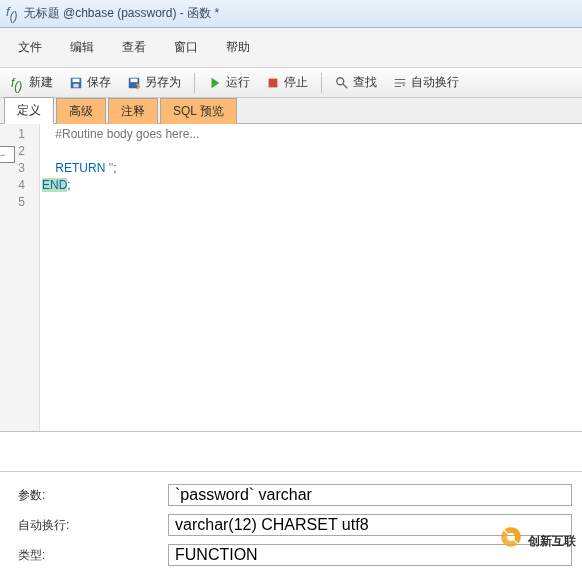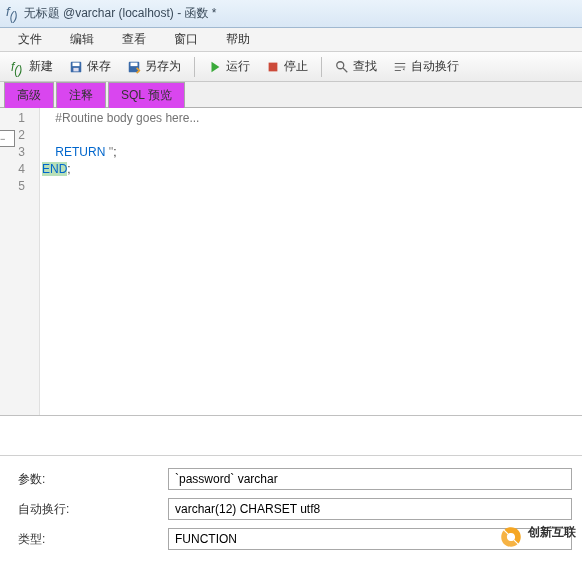--- a/index.html
+++ b/index.html
@@ -1,60 +1,60 @@
 <!DOCTYPE html>
 <html><head>
 <meta charset="utf-8">
 <style>
 * { margin: 0; padding: 0; box-sizing: border-box; font-family: "Microsoft YaHei", SimSun, Tahoma, sans-serif; font-size: 12px; }
 body { width: 582px; height: 568px; background: #fff; overflow: hidden; position: relative; }
 
 .title-bar { height: 28px; background: linear-gradient(#eaf3fb,#d9e7f5); border-bottom: 1px solid #a0b8d0; display: flex; align-items: center; padding: 0 6px; color: #3a4a5a; }
 .title-bar .fx-ic { font-style: italic; color: #4a6a8a; margin-right: 6px; font-size: 13px; }
 
-.menu-bar { height: 24px; background: #f4f4f4; border-bottom: 1px solid #d0d0d0; display: flex; align-items: center; padding: 0 4px; }
+.menu-bar { height: 40px; background: #f4f4f4; border-bottom: 1px solid #d0d0d0; display: flex; align-items: center; padding: 0 4px; }
 .menu-bar .mi { padding: 2px 14px; color: #333; cursor: pointer; }
 
 .tool-bar { height: 30px; background: linear-gradient(#fdfdfd,#ececec); border-bottom: 1px solid #c8c8c8; display: flex; align-items: center; padding: 0 4px; gap: 2px; }
 .tb-btn { display: flex; align-items: center; padding: 2px 6px; cursor: pointer; color: #333; gap: 4px; border: 1px solid transparent; border-radius: 2px; }
 .tb-sep { width: 1px; height: 20px; background: #c0c0c0; margin: 0 4px; }
 .ic { width: 14px; height: 14px; display: inline-block; }
 
 .tab-bar { height: 26px; background: #f0f0f0; border-bottom: 1px solid #b0b0b0; display: flex; align-items: flex-end; padding: 0 4px; gap: 2px; }
-.tab { padding: 4px 12px; border: 1px solid #a8a8a8; border-bottom: none; background: #d946ef; cursor: pointer; color: #333; position: relative; top: 1px; }
+.tab { padding: 4px 12px; border: 1px solid #a8a8a8; border-bottom: none; background: #fdba74; cursor: pointer; color: #333; position: relative; top: 1px; }
 .tab.active { background: #fff; border-bottom: 1px solid #fff; top: 1px; }
 
 .editor { display: flex; height: 308px; border-bottom: 1px solid #c0c0c0; background: #fff; }
 .gutter { width: 40px; background: #f4f4f4; border-right: 1px solid #e0e0e0; text-align: right; color: #888; font-family: Consolas, monospace; font-size: 12px; padding-top: 2px; }
 .gutter div { height: 17px; line-height: 17px; padding-right: 14px; position: relative; }
 .fold { position: absolute; right: 1px; top: 3px; width: 9px; height: 9px; border: 1px solid #888; background: #fff; font-size: 9px; line-height: 7px; text-align: center; color: #666; }
 .code { flex: 1; font-family: Consolas, monospace; font-size: 12px; padding-top: 2px; position: relative; }
 .code-line { height: 17px; line-height: 17px; white-space: pre; padding-left: 2px; }
 .kw { color: #0066cc; background: #b8e0b8; }
 .cm { color: #737373; }
 .st { color: #808080; }
 .tx { color: #333; margin-top: 10px; }
 
 .spacer { height: 40px; border-bottom: 1px solid #d0d0d0; }
 
 .props { padding: 8px 10px 4px 18px; }
 .prop-row { display: flex; align-items: center; height: 30px; }
 .prop-lbl { width: 150px; color: #333; }
 .prop-val { flex: 1; }
-.prop-val input { width: 100%; height: 22px; border: 1px solid #a8a8a8; padding: 0 6px; font-size: 12px; background: #fff; }
+.prop-val input { width: 100%; height: 22px; border: 1px solid #a8a8a8; padding: 0 6px; font-size: 16px; background: #fff; }
 
-.watermark { position: absolute; right: 6px; bottom: 18px; display: flex; align-items: flex-start; gap: 4px; color: #333; font-size: 14px; font-weight: bold; }
+.watermark { position: absolute; right: 6px; bottom: 18px; display: flex; align-items: flex-end; gap: 4px; color: #333; font-size: 14px; font-weight: bold; }
 .wm-ic { width: 26px; height: 26px; }
 </style>
 </head>
 <body>
 
 <div class="title-bar">
   <span class="fx-ic">f<sub>()</sub></span>
-  <span>无标题 @varchar (localhost) - 函数 *</span>
+  <span>无标题 @chbase (password) - 函数 *</span>
 </div>
 
 <div class="menu-bar">
   <div class="mi">文件</div>
   <div class="mi">编辑</div>
   <div class="mi">查看</div>
   <div class="mi">窗口</div>
   <div class="mi">帮助</div>
 </div>
 
@@ -105,20 +105,21 @@
         <line x1="2" y1="4" x2="14" y2="4" stroke="#555"></line>
         <line x1="2" y1="8" x2="14" y2="8" stroke="#555"></line>
         <line x1="2" y1="12" x2="9" y2="12" stroke="#555"></line>
         <path d="M13 9v3l-2-1.5z" fill="#555"></path>
       </svg>
     <span>自动换行</span>
   </div>
 </div>
 
 <div class="tab-bar">
+  <div class="tab active">定义</div>
   <div class="tab">高级</div>
   <div class="tab">注释</div>
   <div class="tab">SQL 预览</div>
 </div>
 
 <div class="editor">
   <div class="gutter" id="gutter">
       <div>1<div class="fold">−</div></div>
       <div>2</div>
       <div>3</div>

